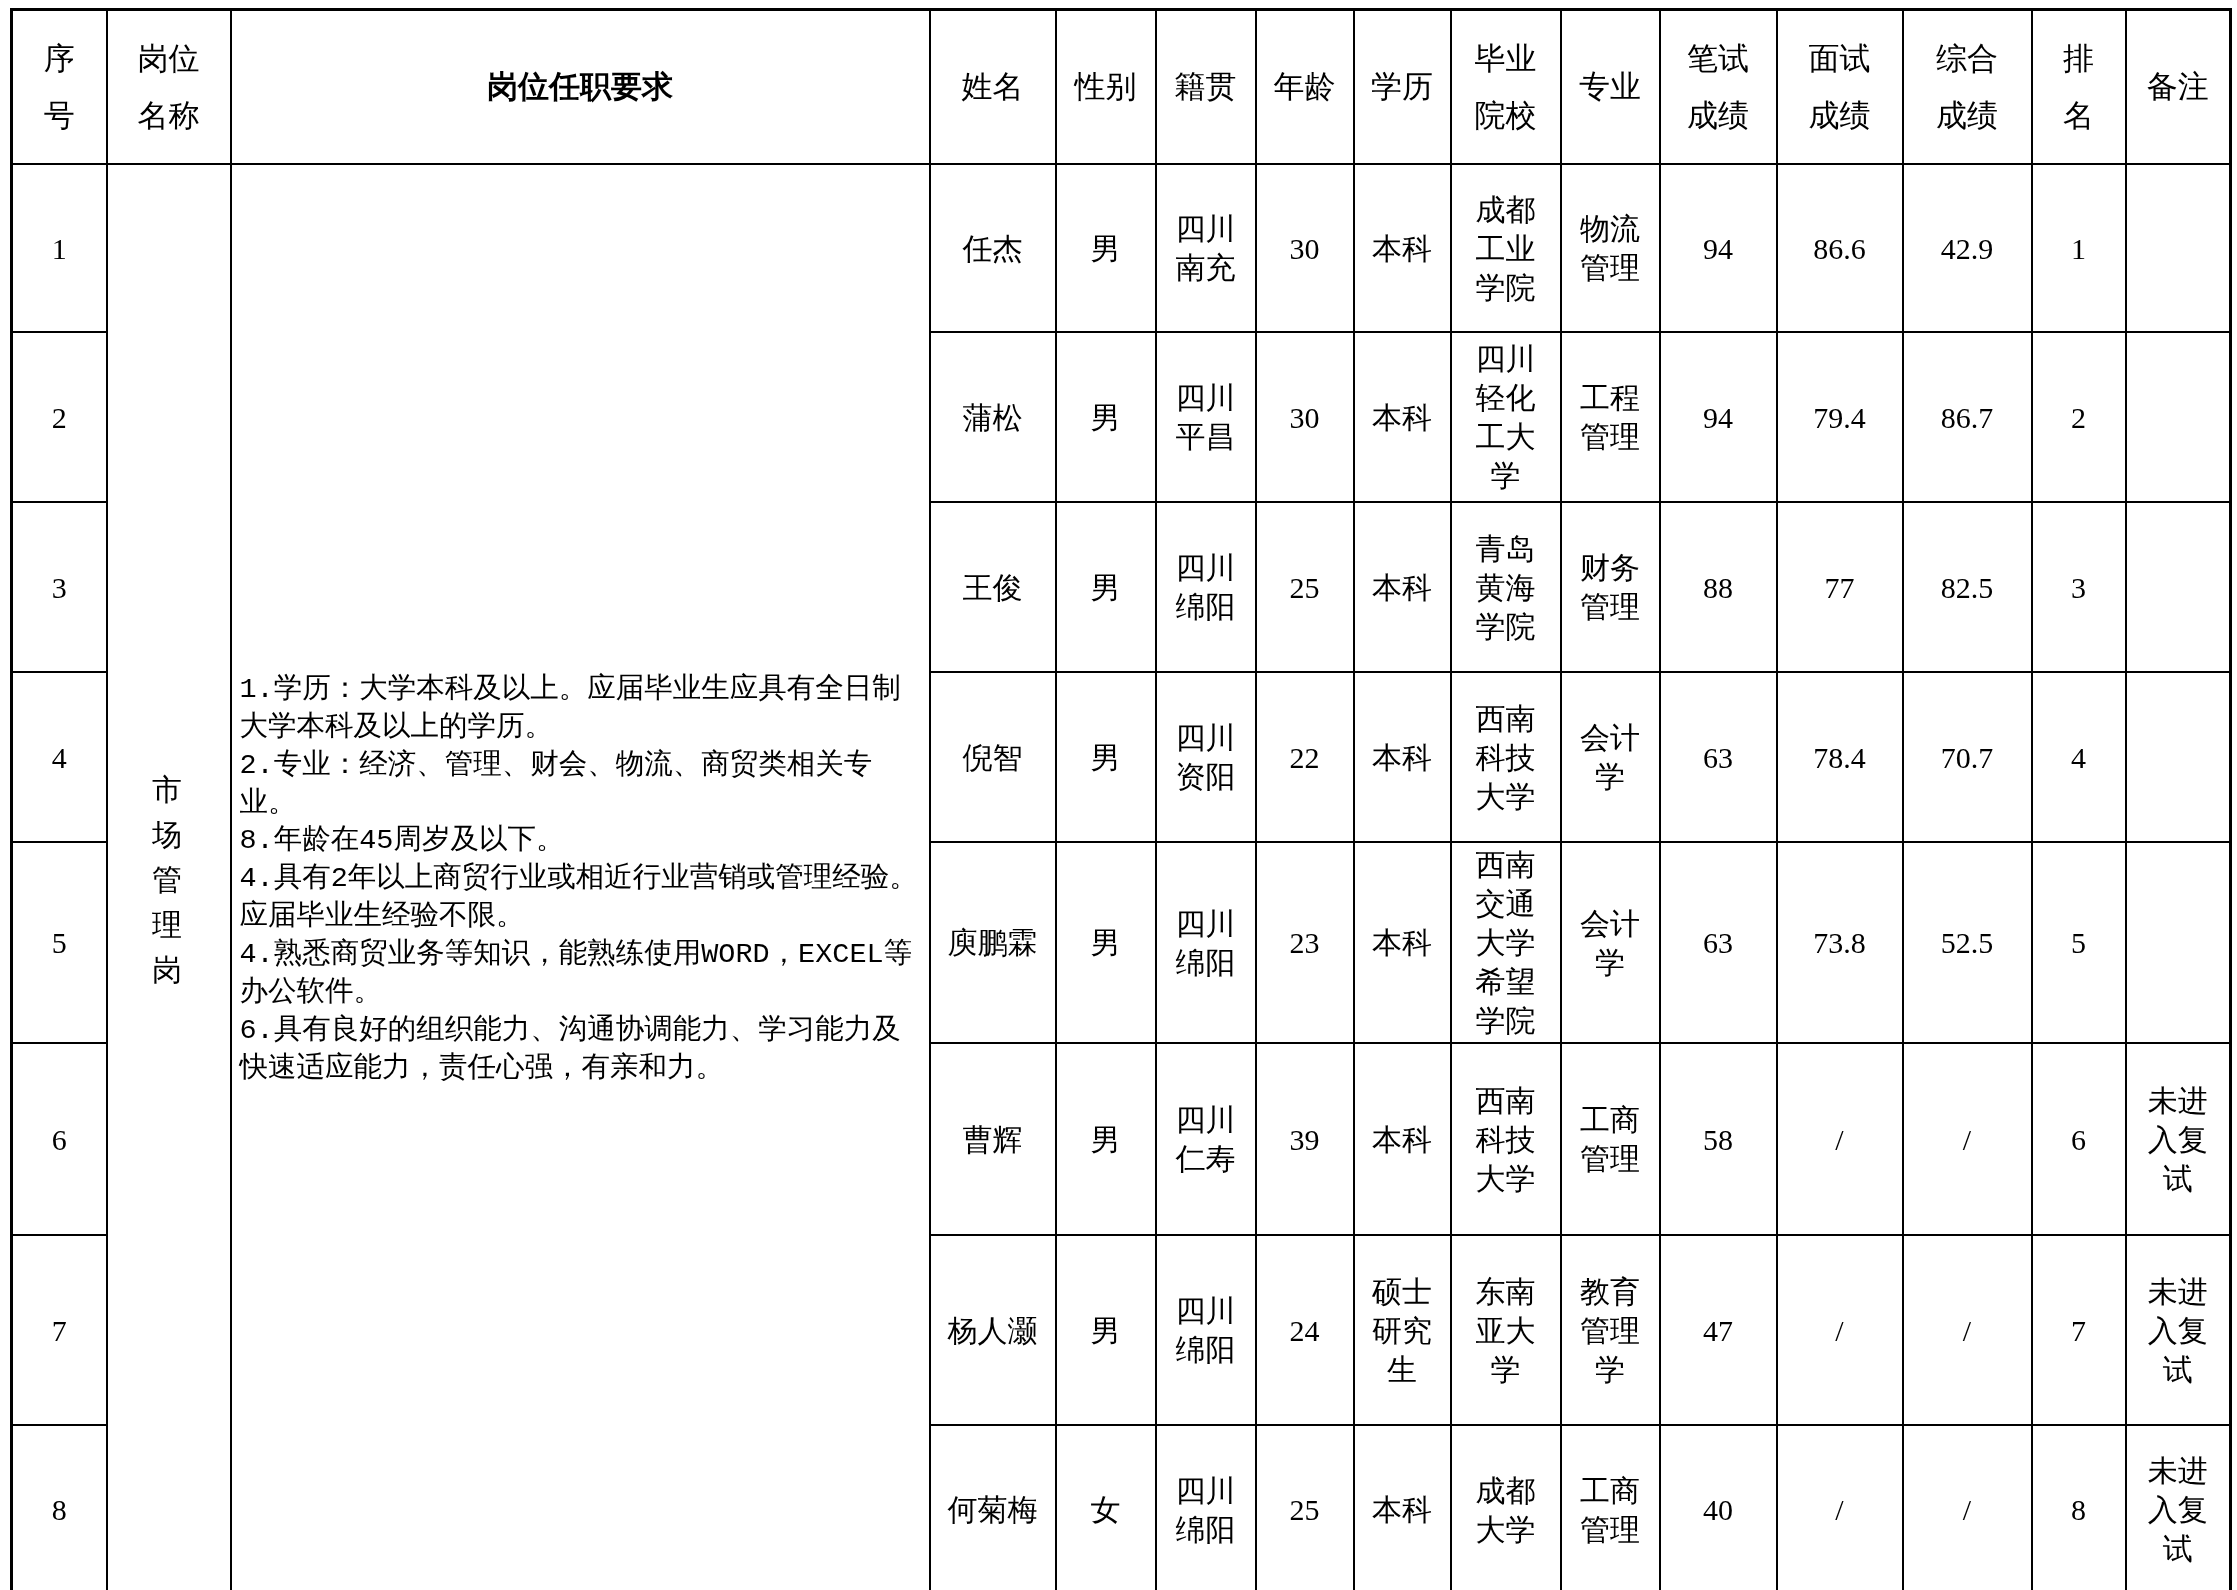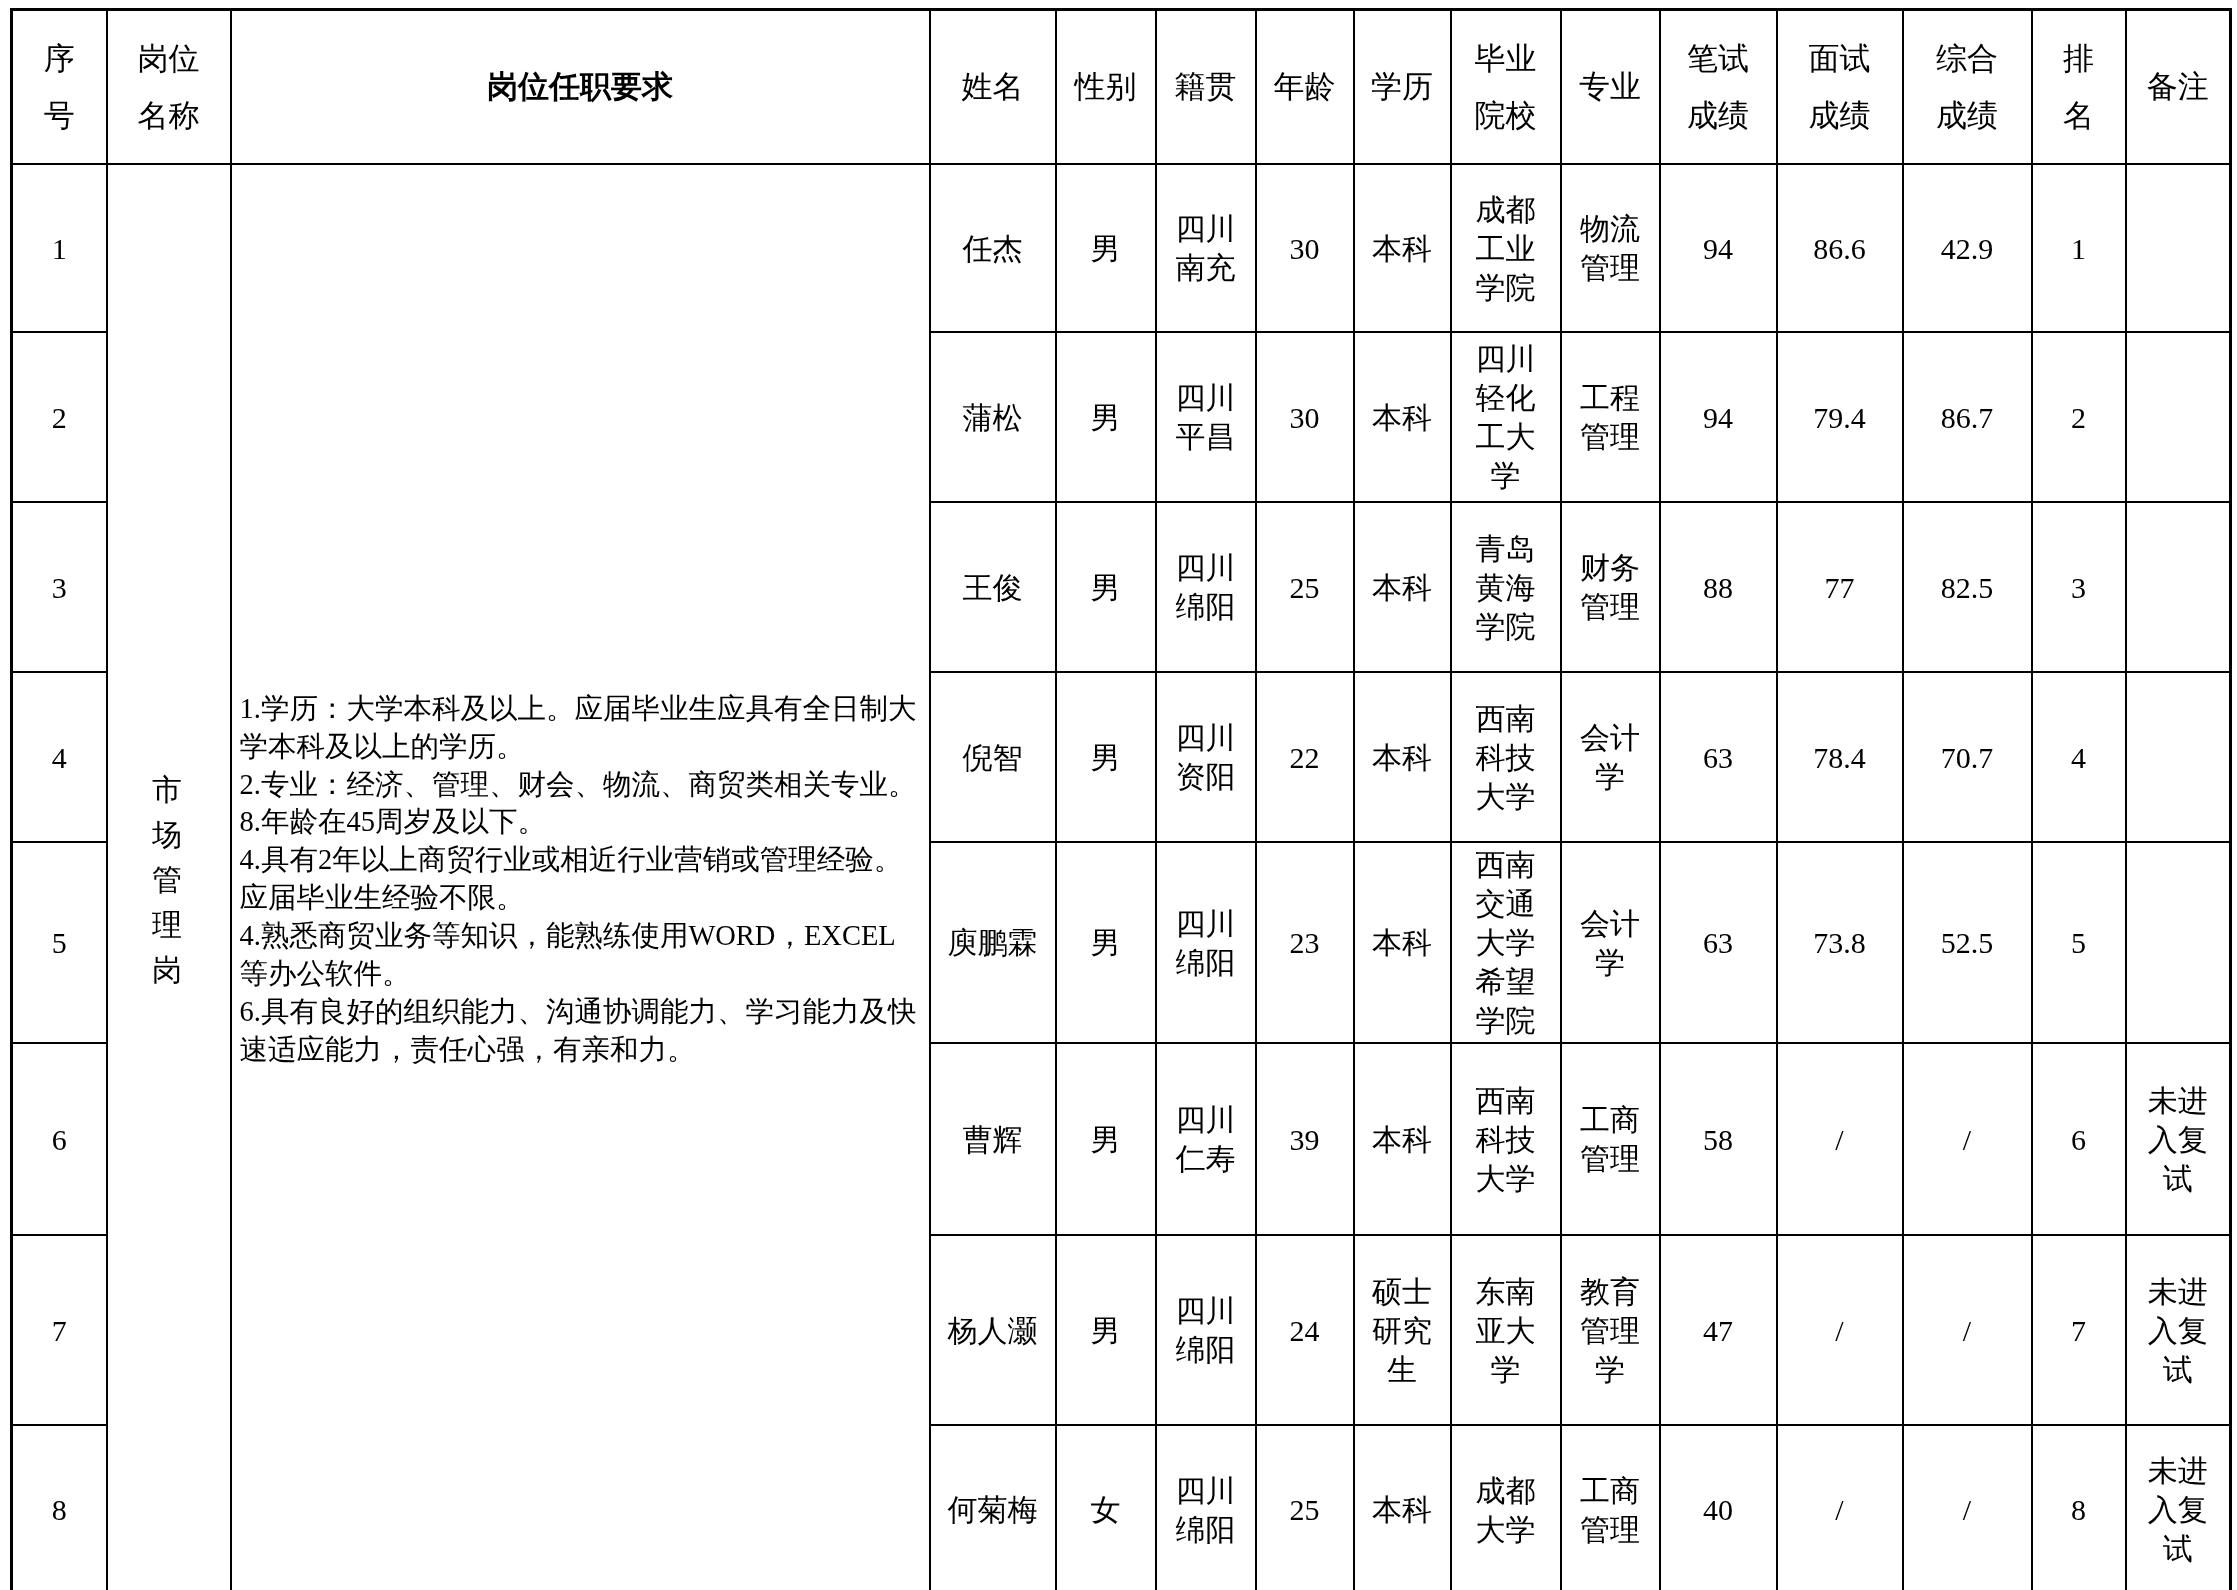--- a/index.html
+++ b/index.html
@@ -57,20 +57,21 @@
   }
   td.req-cell {
     text-align: left;
     white-space: normal;
     padding: 10px 10px 10px 8px;
   }
   td.req-cell .req-item {
     font-size: 28.5px;
     line-height: 1.33;
     white-space: normal;
+    font-family: Liberation Mono, monospace;
   }
 </style>
 </head>
 <body>
 
 <table data-name="results-table">
   <colgroup>
     <col style="width:95px">
     <col style="width:124px">
     <col style="width:699px">

